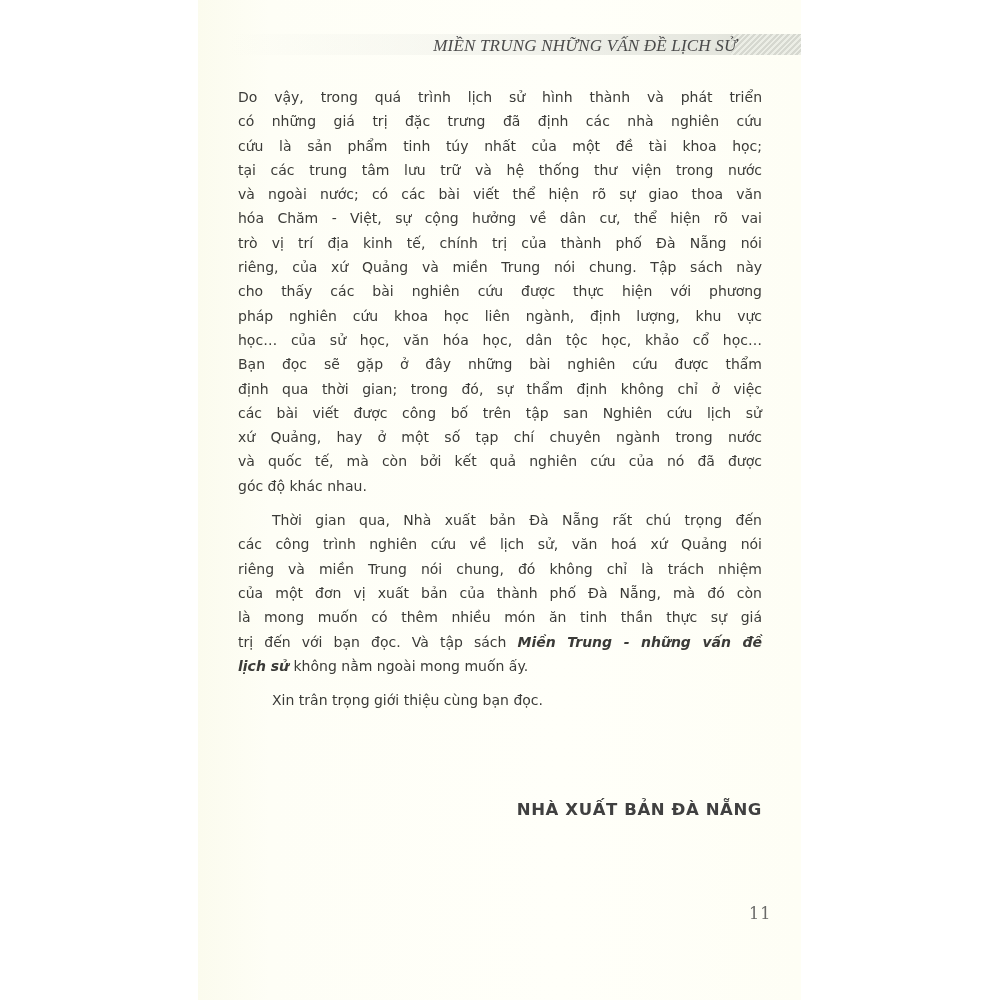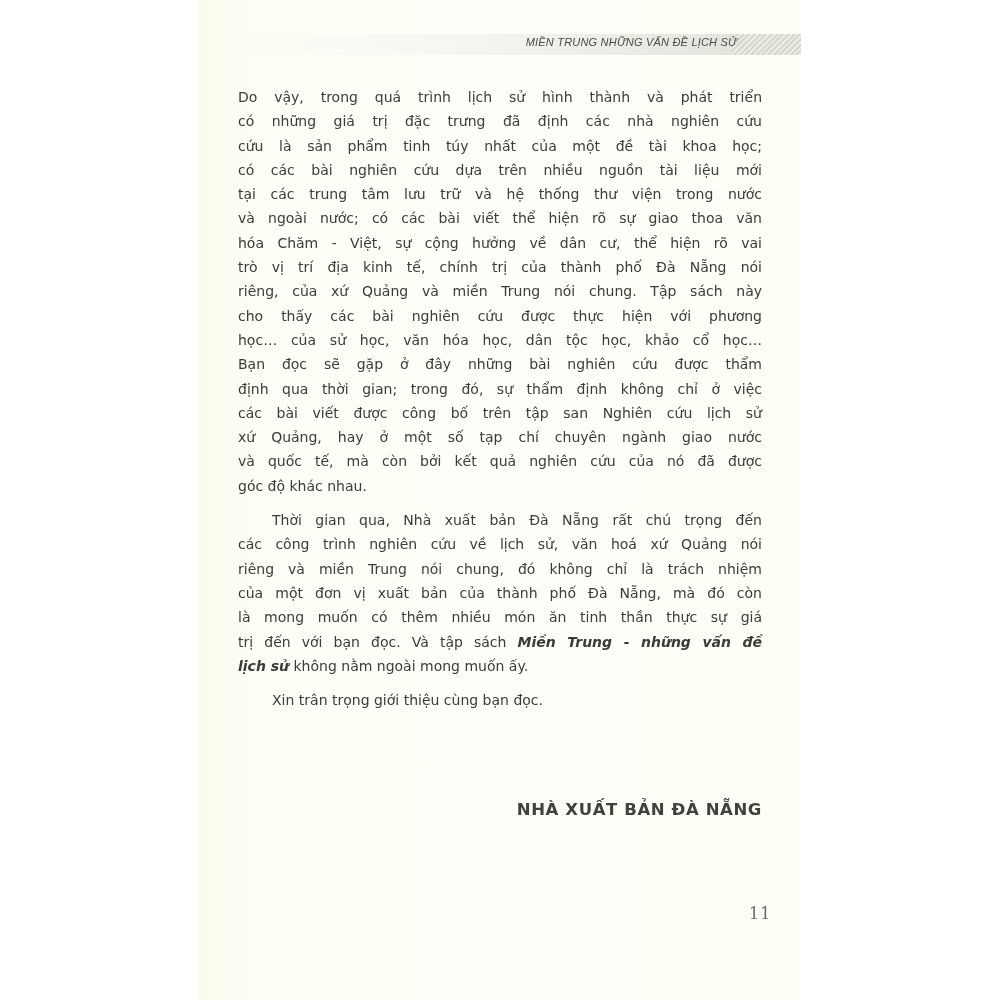--- a/index.html
+++ b/index.html
@@ -14,22 +14,22 @@
   .running-head {
     position: absolute; left: 230px; top: 34px; width: 571px; height: 21px;
     background: linear-gradient(90deg, rgba(225,227,220,0) 0%, rgba(225,227,220,0.25) 35%, rgba(218,220,212,0.7) 85%, #d9dbd3 100%);
   }
   .running-head .stripes {
     position: absolute; right: 0; top: 0; width: 70px; height: 100%;
     background: repeating-linear-gradient(135deg, #d6d8d0 0 2px, #eceee6 2px 4px);
   }
   .running-head .title {
     position: absolute; right: 64px; top: 2px;
-    font-family: Liberation Sans, sans-serif; font-style: italic;
-    font-size: 11px; letter-spacing: 0.2px; color: #4a4a4a; white-space: nowrap;
+    font-family: Liberation Serif, serif; font-style: italic;
+    font-size: 17px; letter-spacing: 0.2px; color: #4a4a4a; white-space: nowrap;
   }
   .body-text {
     position: absolute; left: 238px; top: 85px; width: 524px;
     font-family: "DejaVu Sans", sans-serif; font-size: 14px; line-height: 24.3px;
     color: #3b3b38;
   }
   .line { display: block; white-space: nowrap; text-align: justify; text-align-last: justify; height: 24.3px; }
   .line.last { text-align-last: left; }
   .line.indent { padding-left: 34px; }
   .gap { display: block; height: 10px; }
@@ -52,32 +52,32 @@
 <div class="running-head">
   <div class="stripes"></div>
   <span class="title">MIỀN TRUNG NHỮNG VẤN ĐỀ LỊCH SỬ</span>
 </div>
 
 <div class="body-text">
   <div>
     <span class="line">Do vậy, trong quá trình lịch sử hình thành và phát triển</span>
     <span class="line">có những giá trị đặc trưng đã định các nhà nghiên cứu</span>
     <span class="line">cứu là sản phẩm tinh túy nhất của một đề tài khoa học;</span>
-    <span class="line">có các bài nghiên cứu dựa trên nhiều nguồn tài liệu mới</span>
     <span class="line">tại các trung tâm lưu trữ và hệ thống thư viện trong nước</span>
     <span class="line">và ngoài nước; có các bài viết thể hiện rõ sự giao thoa văn</span>
     <span class="line">hóa Chăm - Việt, sự cộng hưởng về dân cư, thể hiện rõ vai</span>
     <span class="line">trò vị trí địa kinh tế, chính trị của thành phố Đà Nẵng nói</span>
     <span class="line">riêng, của xứ Quảng và miền Trung nói chung. Tập sách này</span>
     <span class="line">cho thấy các bài nghiên cứu được thực hiện với phương</span>
+    <span class="line">pháp nghiên cứu khoa học liên ngành, định lượng, khu vực</span>
     <span class="line">học… của sử học, văn hóa học, dân tộc học, khảo cổ học…</span>
     <span class="line">Bạn đọc sẽ gặp ở đây những bài nghiên cứu được thẩm</span>
     <span class="line">định qua thời gian; trong đó, sự thẩm định không chỉ ở việc</span>
     <span class="line">các bài viết được công bố trên tập san Nghiên cứu lịch sử</span>
-    <span class="line">xứ Quảng, hay ở một số tạp chí chuyên ngành giao nước</span>
+    <span class="line">xứ Quảng, hay ở một số tạp chí chuyên ngành trong nước</span>
     <span class="line">và quốc tế, mà còn bởi kết quả nghiên cứu của nó đã được</span>
     <span class="line last">góc độ khác nhau.</span>
   </div>
   <span class="gap"></span>
   <div>
     <span class="line indent">Thời gian qua, Nhà xuất bản Đà Nẵng rất chú trọng đến</span>
     <span class="line">các công trình nghiên cứu về lịch sử, văn hoá xứ Quảng nói</span>
     <span class="line">riêng và miền Trung nói chung, đó không chỉ là trách nhiệm</span>
     <span class="line">của một đơn vị xuất bản của thành phố Đà Nẵng, mà đó còn</span>
     <span class="line">là mong muốn có thêm nhiều món ăn tinh thần thực sự giá</span>

